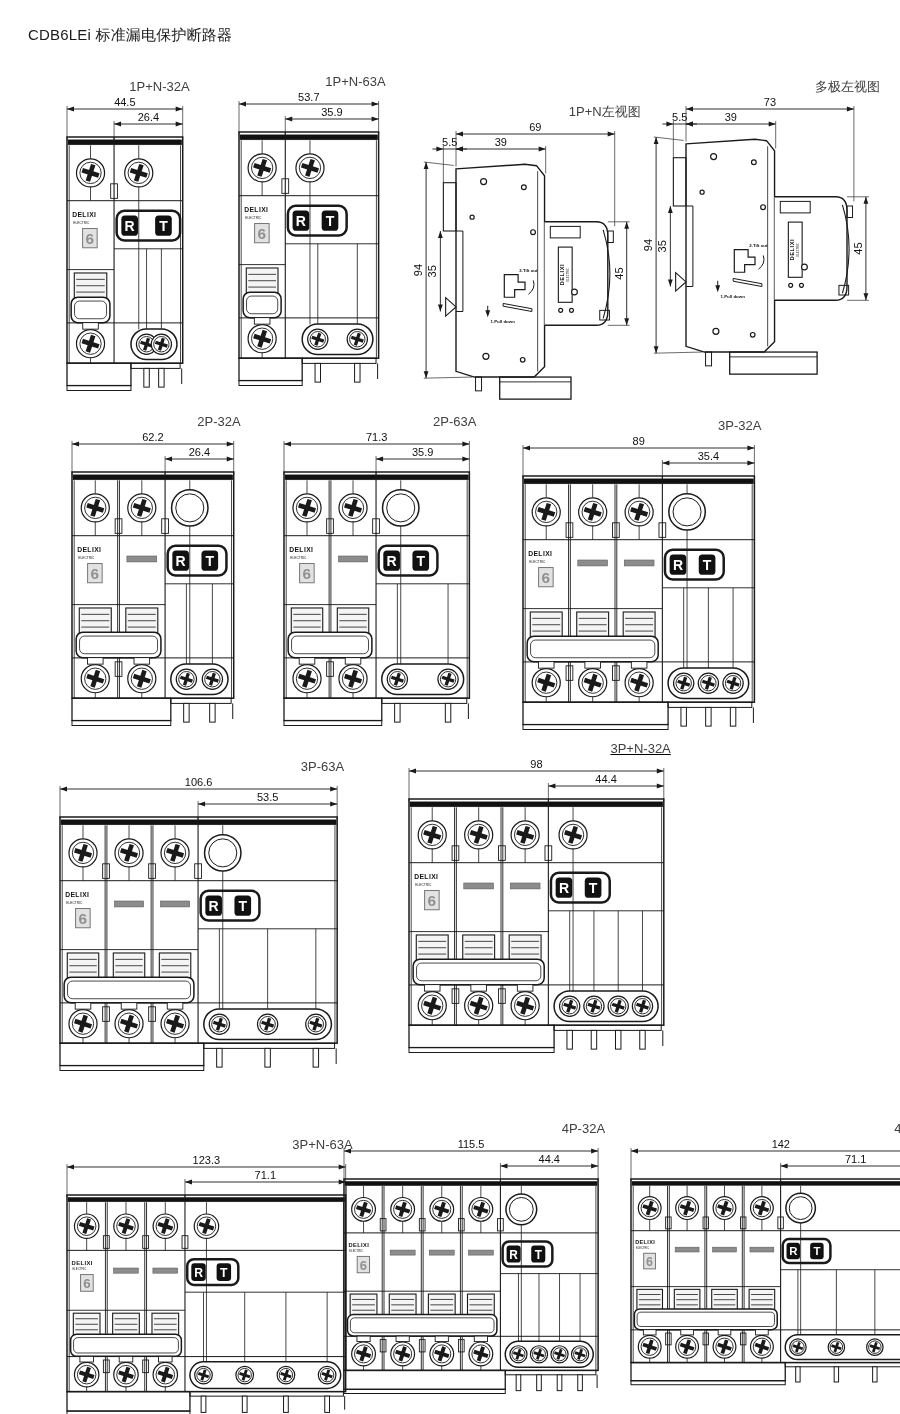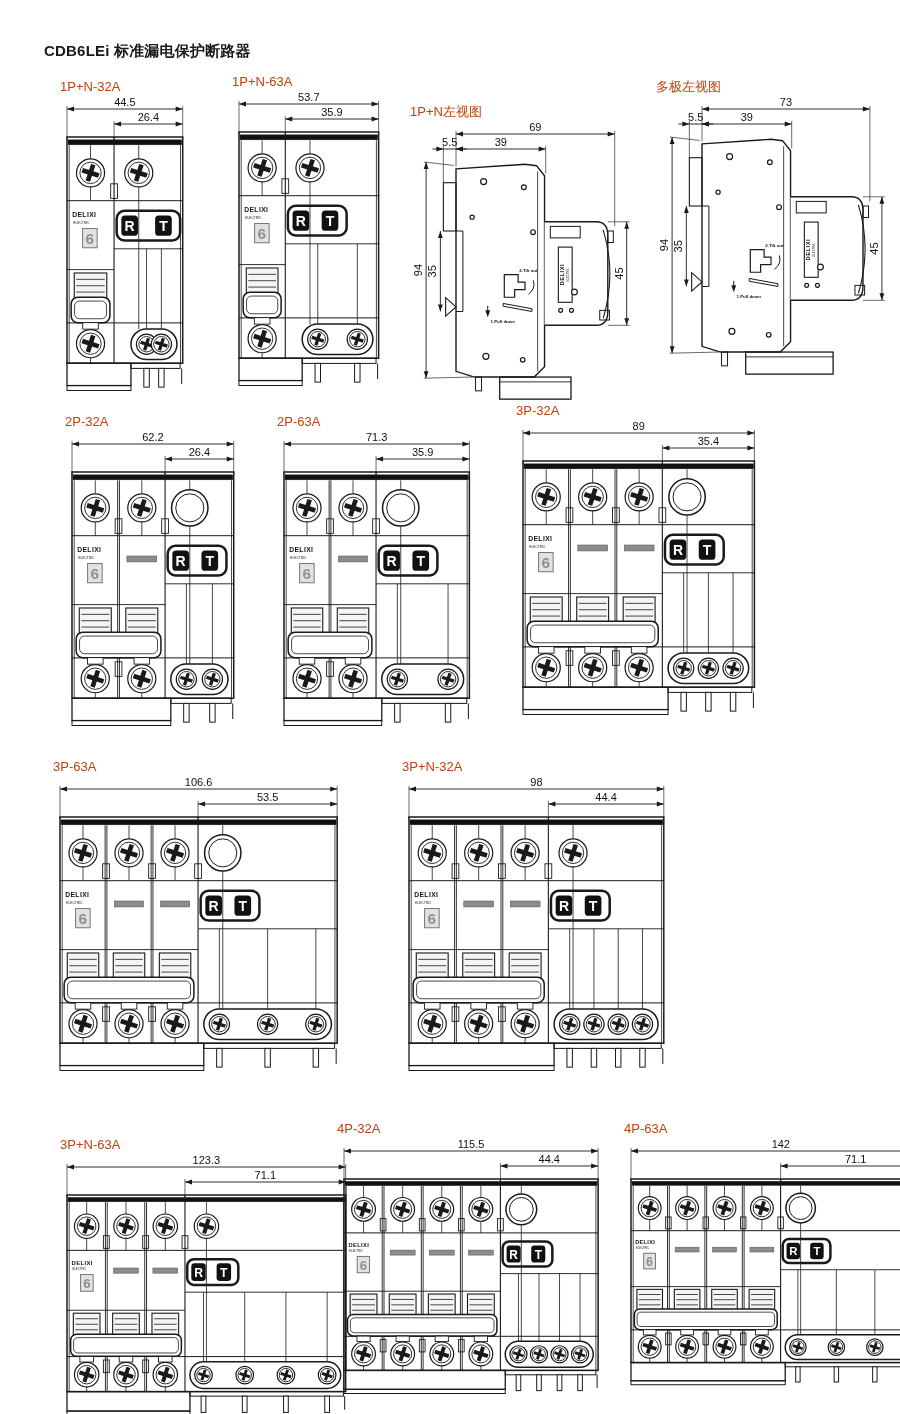--- a/index.html
+++ b/index.html
@@ -1,19 +1,19 @@
 <!DOCTYPE html>
 <html><head>
 <meta charset="utf-8">
 <style>
   html,body{margin:0;padding:0;background:#ffffff;}
   body{width:900px;height:1414px;position:relative;font-family:"Liberation Sans",sans-serif;overflow:hidden;}
-  .page-title{position:absolute;left:28px;top:26px;font-size:15px;font-weight:bold;color:#1a1a1a;margin:16px;letter-spacing:.2px;}
+  .page-title{position:absolute;left:28px;top:26px;font-size:15px;font-weight:normal;color:#1a1a1a;margin:0;letter-spacing:.2px;}
   .fig{position:absolute;}
-  .fig-title{font-size:13px;color:#c2410c;text-align:left;margin:0 0 2px 0;line-height:17px;white-space:nowrap;}
+  .fig-title{font-size:13px;color:#404040;text-align:right;margin:0 0 2px 0;line-height:17px;white-space:nowrap;}
   .drawing{line-height:0;}
   svg text{font-family:"Liberation Sans",sans-serif;}
 </style>
 </head>
 <body>
 
 <h1 class="page-title">CDB6LEi 标准漏电保护断路器</h1>
 
 <figure class="fig" style="left: 20px; top: 62px; width: 129.7px;">
   <figcaption class="fig-title">1P+N-32A</figcaption>
@@ -249,21 +249,21 @@
         <polygon points="93.15,181.45 121.89999999999999,186.73999999999998 121.89999999999999,189.5 93.15,184.21" fill="#fff" stroke="#1a1a1a" stroke-width="1"></polygon>
         <text x="109.25" y="150.39999999999998" text-anchor="start" font-size="4.4" fill="#111111" font-weight="bold">2.Tilt out</text>
         <line x1="77.74" y1="183.75" x2="77.74" y2="192.95" stroke="#1a1a1a" stroke-width="1"></line>
         <polygon points="77.74,195.25 75.33999999999999,188.25 80.14,188.25" fill="#1a1a1a"></polygon>
         <text x="80.5" y="201" text-anchor="start" font-size="4.4" fill="#111111" font-weight="bold">1.Pull down</text>
         <rect x="89.69999999999999" y="255.04999999999998" width="71.3" height="22.08" rx="0" fill="none" stroke="#1a1a1a" stroke-width="1.3"></rect>
         <line x1="89.69999999999999" y1="259.88" x2="161" y2="259.88" stroke="#1a1a1a" stroke-width="0.9"></line>
         <rect x="65.55" y="255.04999999999998" width="5.9799999999999995" height="13.799999999999999" rx="0" fill="none" stroke="#1a1a1a" stroke-width="1"></rect>
       </svg></div>
 </figure>
-<figure class="fig" style="left: 616px; top: 62px; width: 239.9px;">
+<figure class="fig" style="left: 600px; top: 62px; width: 239.9px;">
   <figcaption class="fig-title">多极左视图</figcaption>
   <div class="drawing"><svg width="239.89999999999998" height="285.2">
         <line x1="46" y1="12" x2="213.89999999999998" y2="12" stroke="#1a1a1a" stroke-width="0.9"></line>
         <polygon points="46,12 53,9.6 53,14.4" fill="#1a1a1a"></polygon>
         <polygon points="213.89999999999998,12 206.89999999999998,9.6 206.89999999999998,14.4" fill="#1a1a1a"></polygon>
         <text x="129.95" y="8.5" text-anchor="middle" font-size="11" fill="#111111">73</text>
         <line x1="46" y1="9" x2="46" y2="44.6" stroke="#3a3a3a" stroke-width="0.75"></line>
         <line x1="213.89999999999998" y1="9" x2="213.89999999999998" y2="104.39999999999999" stroke="#3a3a3a" stroke-width="0.75"></line>
         <line x1="22.35" y1="27" x2="57" y2="27" stroke="#1a1a1a" stroke-width="0.9"></line>
         <polygon points="33.35,27 26.35,24.6 26.35,29.4" fill="#1a1a1a"></polygon>
@@ -530,21 +530,21 @@
           <line x1="171.06" y1="240.93320000000003" x2="171.06" y2="253.50680000000003" stroke="#1a1a1a" stroke-width="3.3462000000000005"></line>
         </g>
         <rect x="7" y="266.20000000000005" width="97.76" height="22.36" rx="0" fill="none" stroke="#1a1a1a" stroke-width="1.3"></rect>
         <rect x="7" y="288.56" width="97.76" height="4.9399999999999995" rx="0" fill="none" stroke="#1a1a1a" stroke-width="1"></rect>
         <rect x="104.76" y="266.20000000000005" width="85.02" height="5.2" rx="0" fill="none" stroke="#1a1a1a" stroke-width="1"></rect>
         <rect x="117.63000000000001" y="271.4" width="5.460000000000001" height="18.720000000000002" rx="0" fill="#fff" stroke="#1a1a1a" stroke-width="1"></rect>
         <rect x="168.33" y="271.4" width="5.460000000000001" height="18.720000000000002" rx="0" fill="#fff" stroke="#1a1a1a" stroke-width="1"></rect>
         <line x1="191.38" y1="271.4" x2="191.38" y2="287" stroke="#1a1a1a" stroke-width="1"></line>
       </svg></div>
 </figure>
-<figure class="fig" style="left: 476px; top: 386px; width: 245.4px;">
+<figure class="fig" style="left: 476px; top: 401px; width: 245.4px;">
   <figcaption class="fig-title">3P-32A</figcaption>
   <div class="drawing"><svg width="245.4" height="302.8">
         <line x1="7" y1="12" x2="238.4" y2="12" stroke="#1a1a1a" stroke-width="0.9"></line>
         <polygon points="7,12 14,9.6 14,14.4" fill="#1a1a1a"></polygon>
         <polygon points="238.4,12 231.4,9.6 231.4,14.4" fill="#1a1a1a"></polygon>
         <text x="122.7" y="8.5" text-anchor="middle" font-size="11" fill="#111111">89</text>
         <line x1="7" y1="9" x2="7" y2="42.6" stroke="#3a3a3a" stroke-width="0.75"></line>
         <line x1="238.4" y1="9" x2="238.4" y2="42.6" stroke="#3a3a3a" stroke-width="0.75"></line>
         <line x1="146.36" y1="27" x2="238.4" y2="27" stroke="#1a1a1a" stroke-width="0.9"></line>
         <polygon points="146.36,27 153.36,24.6 153.36,29.4" fill="#1a1a1a"></polygon>
@@ -802,21 +802,21 @@
         </g>
         <rect x="7" y="266.20000000000005" width="143.78" height="22.36" rx="0" fill="none" stroke="#1a1a1a" stroke-width="1.3"></rect>
         <rect x="7" y="288.56" width="143.78" height="4.9399999999999995" rx="0" fill="none" stroke="#1a1a1a" stroke-width="1"></rect>
         <rect x="150.78" y="266.20000000000005" width="130.78" height="5.2" rx="0" fill="none" stroke="#1a1a1a" stroke-width="1"></rect>
         <rect x="163.65" y="271.4" width="5.460000000000001" height="18.720000000000002" rx="0" fill="#fff" stroke="#1a1a1a" stroke-width="1"></rect>
         <rect x="211.88" y="271.4" width="5.460000000000001" height="18.720000000000002" rx="0" fill="#fff" stroke="#1a1a1a" stroke-width="1"></rect>
         <rect x="260.10999999999996" y="271.4" width="5.460000000000001" height="18.720000000000002" rx="0" fill="#fff" stroke="#1a1a1a" stroke-width="1"></rect>
         <line x1="283.15999999999997" y1="271.4" x2="283.15999999999997" y2="287" stroke="#1a1a1a" stroke-width="1"></line>
       </svg></div>
 </figure>
-<figure class="fig" style="left: 362px; top: 742px; width: 268.8px;">
+<figure class="fig" style="left: 362px; top: 724px; width: 268.8px; text-decoration: underline;">
   <figcaption class="fig-title">3P+N-32A</figcaption>
   <div class="drawing"><svg width="268.8" height="302.8">
         <line x1="7" y1="12" x2="261.8" y2="12" stroke="#1a1a1a" stroke-width="0.9"></line>
         <polygon points="7,12 14,9.6 14,14.4" fill="#1a1a1a"></polygon>
         <polygon points="261.8,12 254.8,9.6 254.8,14.4" fill="#1a1a1a"></polygon>
         <text x="134.4" y="8.5" text-anchor="middle" font-size="11" fill="#111111">98</text>
         <line x1="7" y1="9" x2="7" y2="42.6" stroke="#3a3a3a" stroke-width="0.75"></line>
         <line x1="261.8" y1="9" x2="261.8" y2="42.6" stroke="#3a3a3a" stroke-width="0.75"></line>
         <line x1="146.36" y1="27" x2="261.8" y2="27" stroke="#1a1a1a" stroke-width="0.9"></line>
         <polygon points="146.36,27 153.36,24.6 153.36,29.4" fill="#1a1a1a"></polygon>

